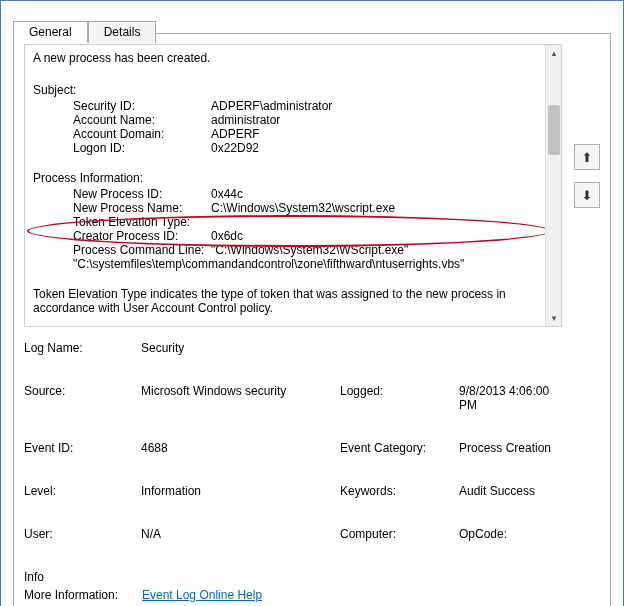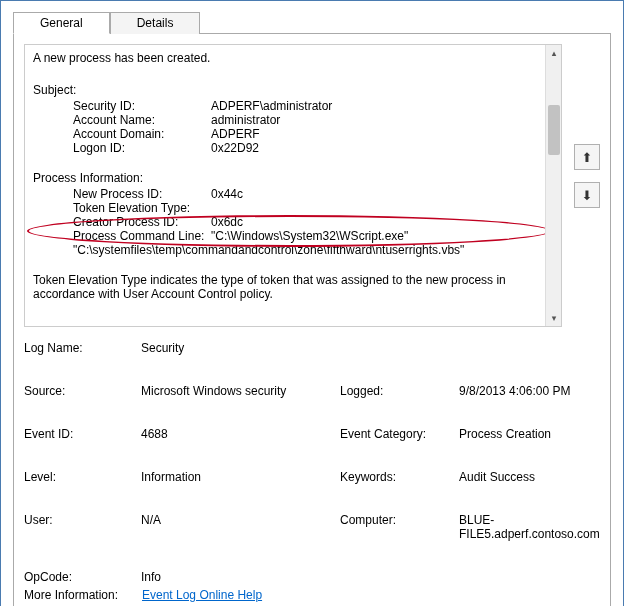--- a/index.html
+++ b/index.html
@@ -53,25 +53,25 @@
   }
   .tabstrip {
     display:flex;
     gap:0;
     position:relative;
     z-index:2;
   }
   .tab {
     border:1px solid #aaa;
     border-bottom:none;
-    padding:3px 26px;
+    padding:3px 15px;
     background:#f4f4f4;
     font-size:12px;
     position:relative;
-    top:1px;
+    top:10px;
   }
   .tab.active {
     background:#fff;
     border-bottom:1px solid #fff;
   }
   .tabpanel {
     border:1px solid #aaa;
     flex:1;
     position:relative;
     display:flex;
@@ -212,20 +212,24 @@
             </div>
         </div>
         <p>&nbsp;</p>
         <p>Process Information:</p>
         <div class="section-indent">
           <div class="fieldrow">
               <span class="fld-label">New Process ID:</span>
               <span class="fld-value">0x44c</span>
             </div>
           <div class="fieldrow">
+              <span class="fld-label">New Process Name:</span>
+              <span class="fld-value">C:\Windows\System32\wscript.exe</span>
+            </div>
+          <div class="fieldrow">
               <span class="fld-label">Token Elevation Type:</span>
             </div>
           <div class="fieldrow">
               <span class="fld-label">Creator Process ID:</span>
               <span class="fld-value">0x6dc</span>
             </div>
           <div><span style="display:inline-block;width:138px">Process Command Line:</span><span>"C:\Windows\System32\WScript.exe" "C:\systemfiles\temp\commandandcontrol\zone\fifthward\ntuserrights.vbs"</span></div>
         </div>
         <p>&nbsp;</p>
         <p style="padding-right:18px;">Token Elevation Type indicates the type of token that was assigned to the new process in accordance with User Account Control policy.</p>
@@ -263,21 +267,20 @@
         <span>Process Creation</span>
 
         <span class="lbl">Level:</span>
         <span>Information</span>
         <span class="lbl">Keywords:</span>
         <span>Audit Success</span>
 
         <span class="lbl">User:</span>
         <span>N/A</span>
         <span class="lbl">Computer:</span>
-        <span>BLUE-FILE5.adperf.contoso.com</span>
 
         <span class="lbl">OpCode:</span>
         <span style="grid-column: span 3;">Info</span>
       </div>
 
       <div class="linkrow">
         <span class="lbl">More Information:</span>
         <a>Event Log Online Help</a>
       </div>
 

